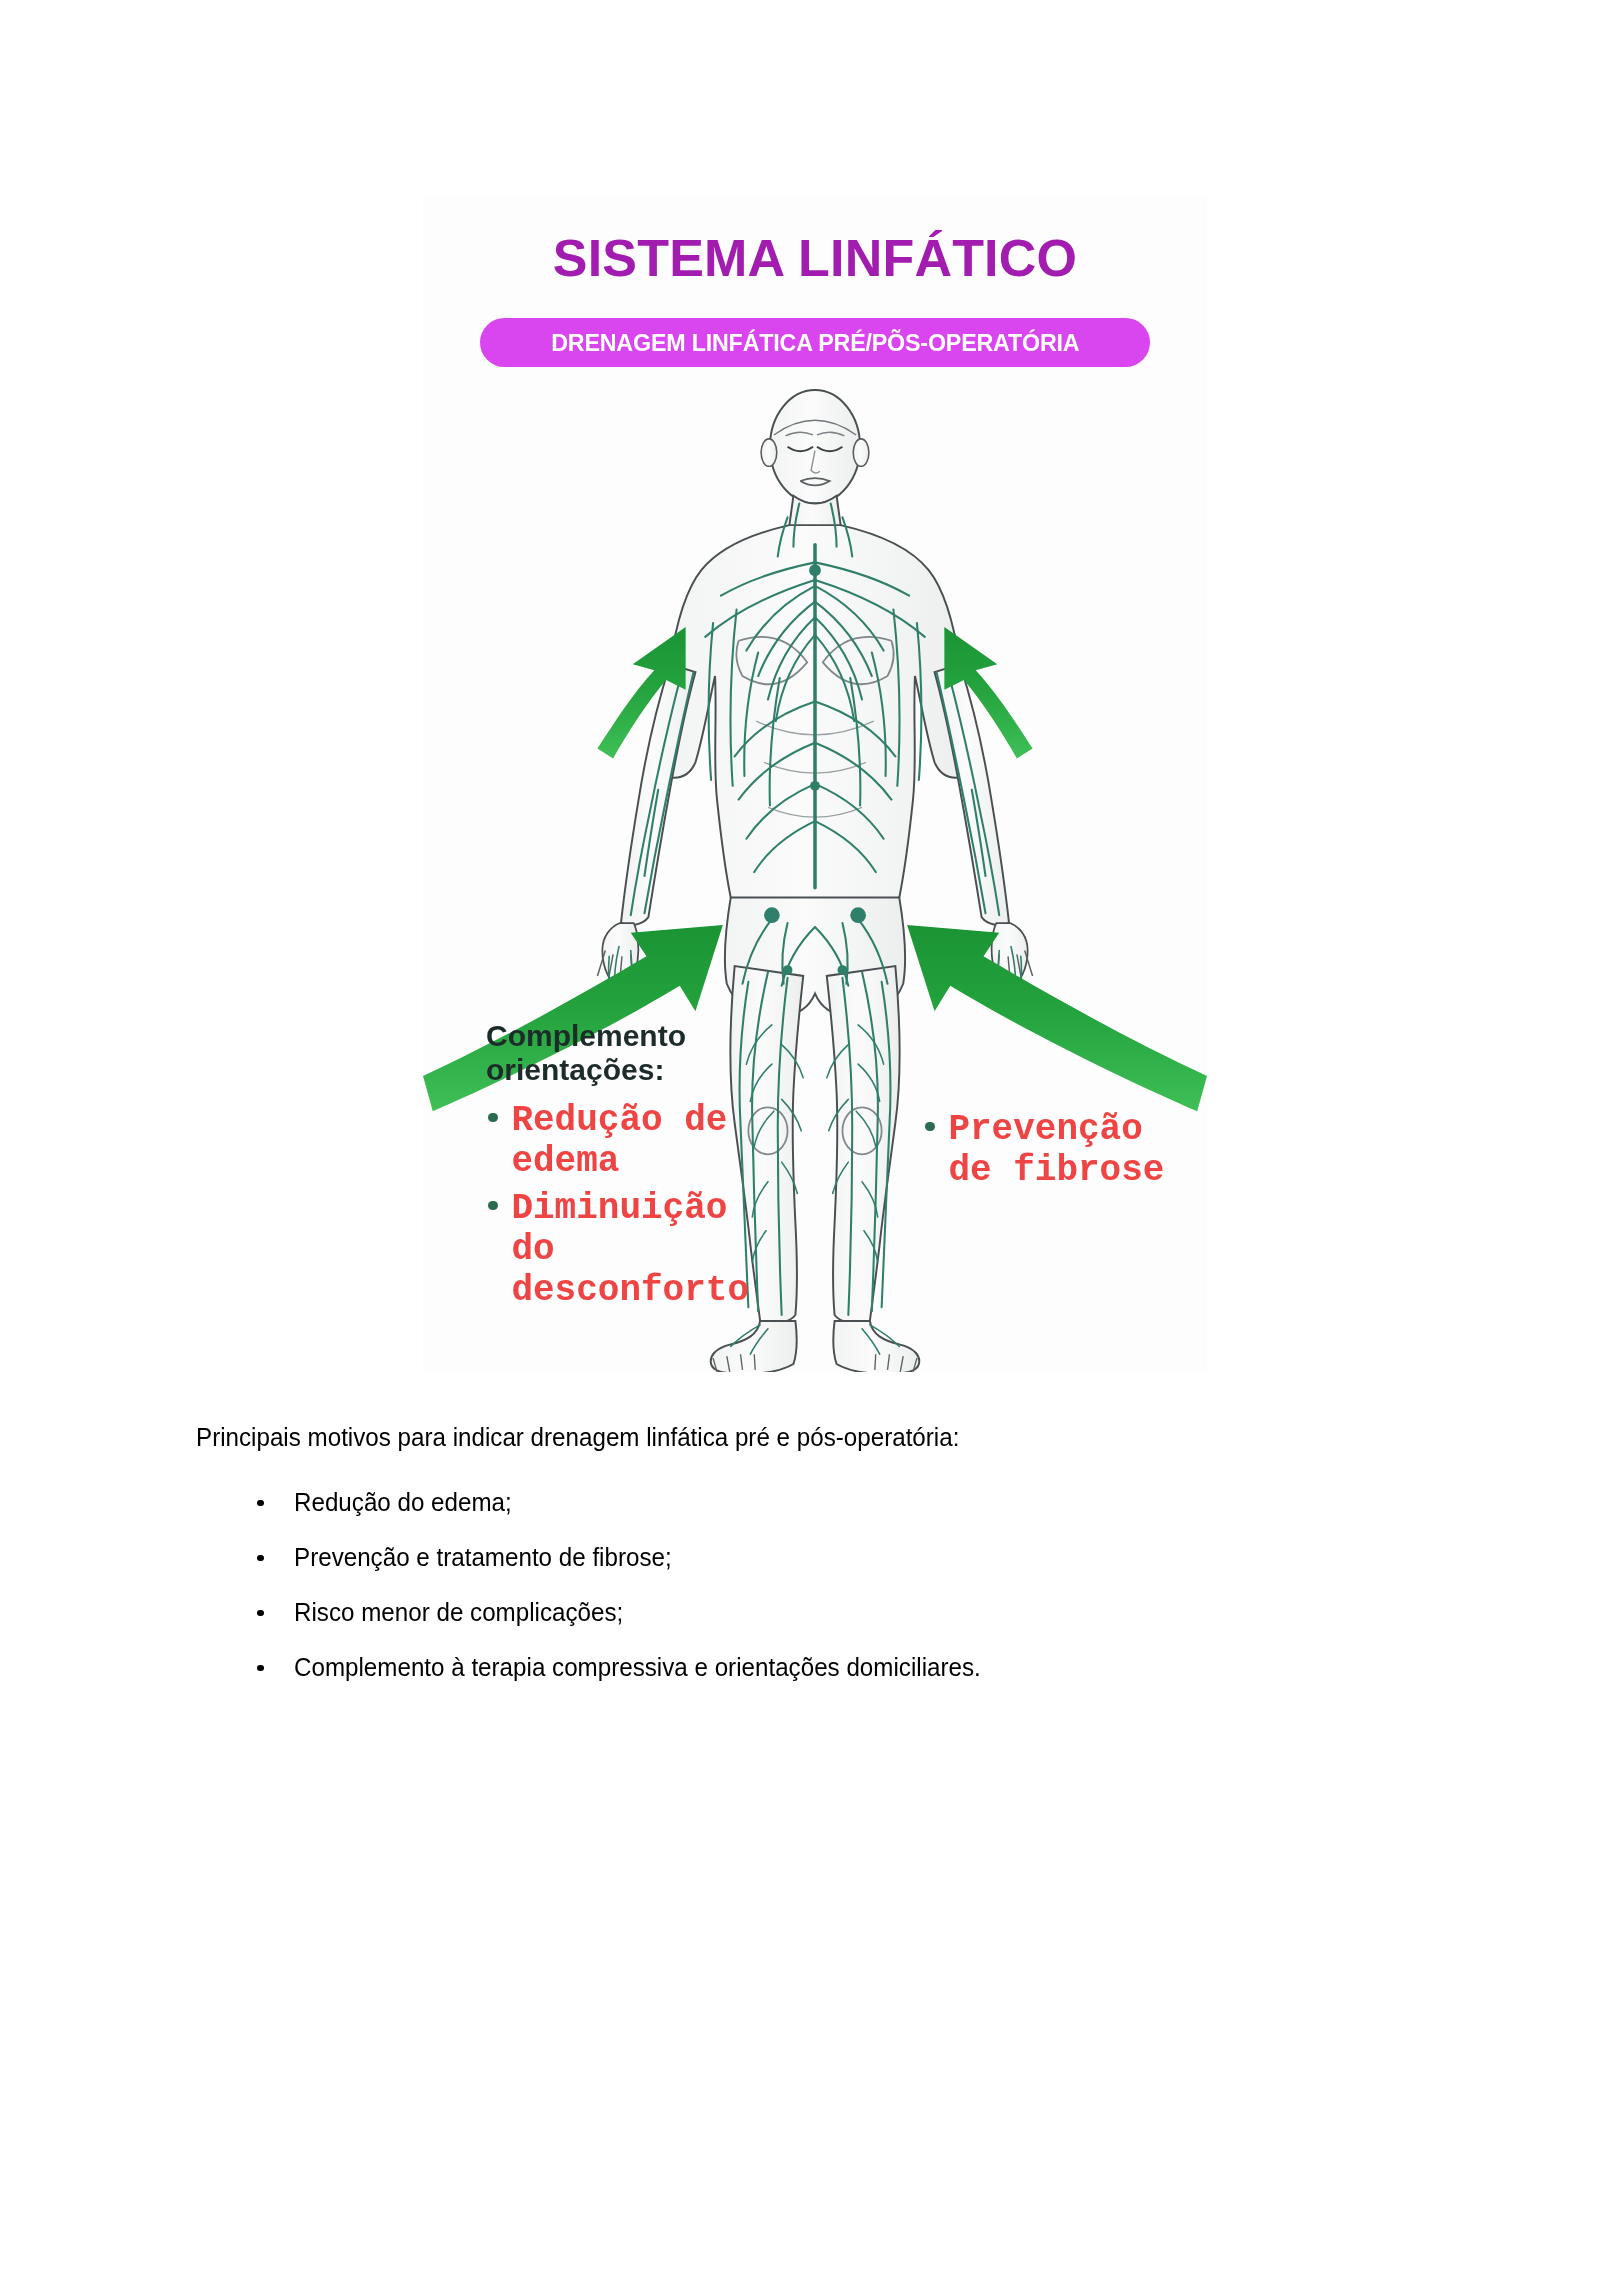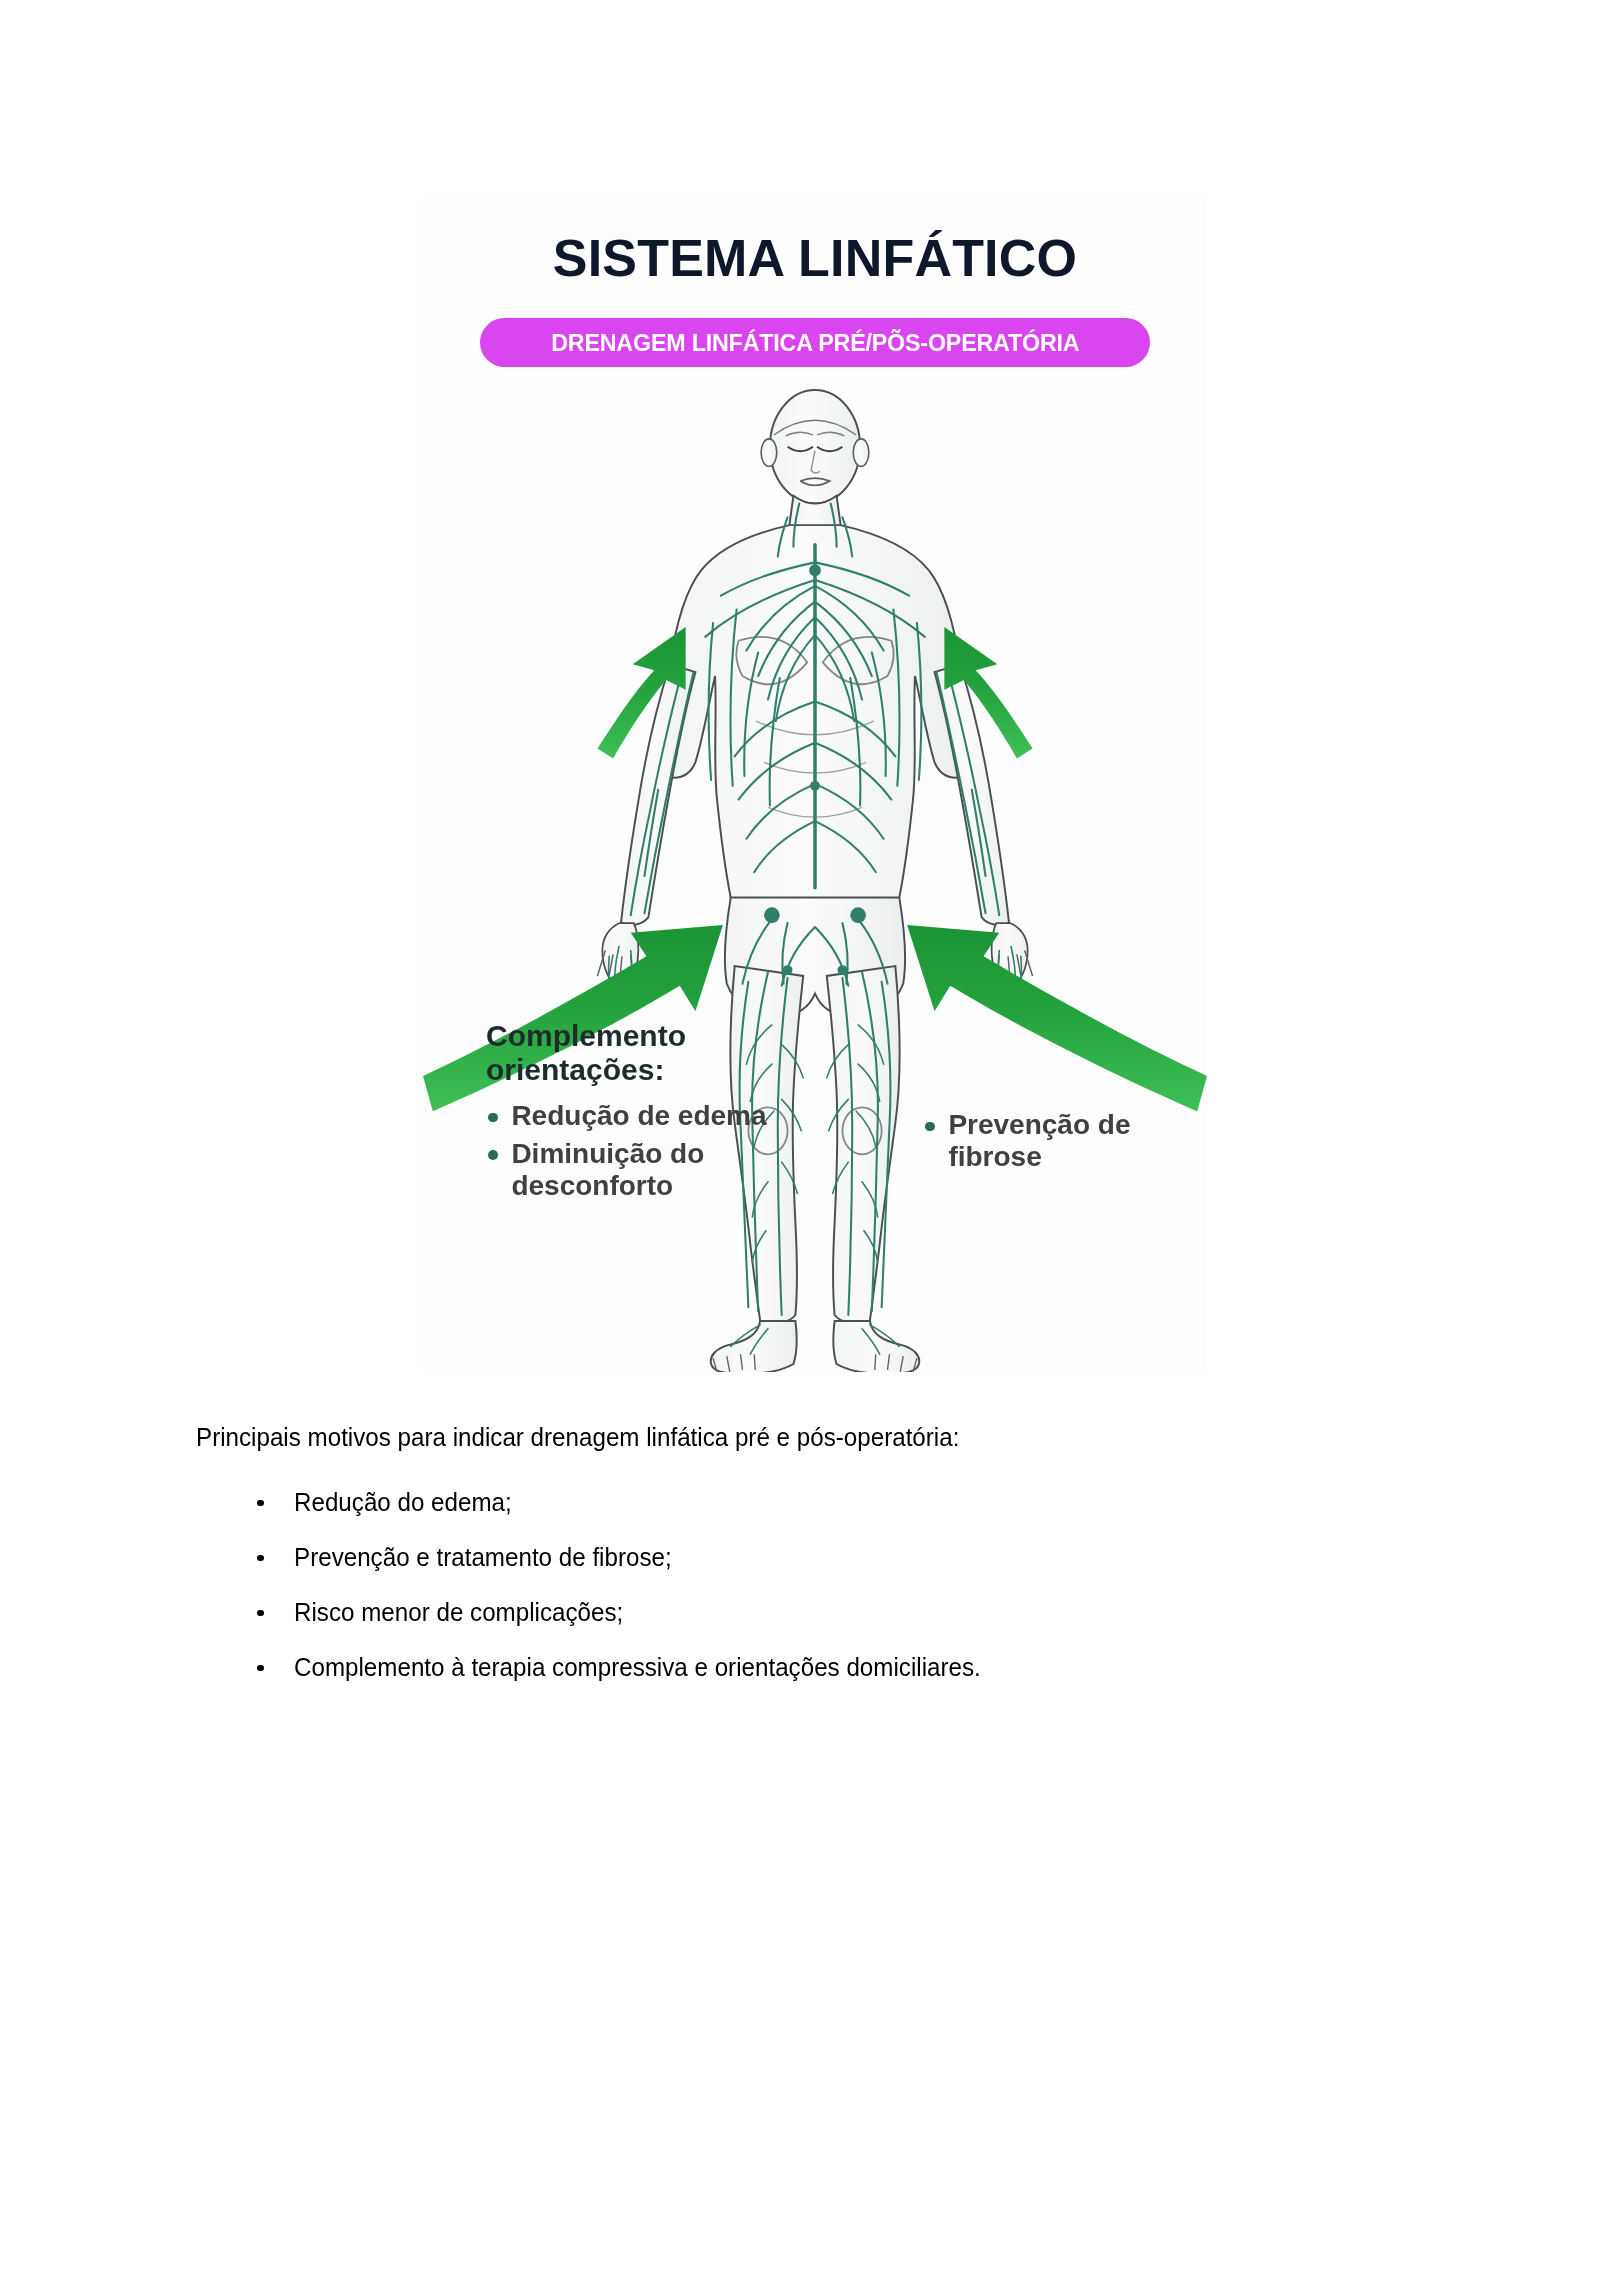--- a/index.html
+++ b/index.html
@@ -37,21 +37,21 @@
   .info-title {
     position: absolute;
     left: 0;
     top: 32px;
     width: 784px;
     text-align: center;
     font-family: "Liberation Sans", sans-serif;
     font-size: 52px;
     font-weight: 700;
     letter-spacing: 0.2px;
-    color: #0f172a;
+    color: #a21caf;
     white-space: nowrap;
   }
 
   .info-pill {
     position: absolute;
     left: 57px;
     top: 122px;
     width: 670px;
     height: 49px;
     border-radius: 24.5px;
@@ -104,25 +104,25 @@
     left: 498px;
     top: 906px;
     width: 274px;
     margin-top: 7px;
   }
 
   .indic-item {
     position: relative;
     padding-left: 27.4px;
     margin-bottom: 5.9px;
-    font-family: Liberation Sans, sans-serif;
-    font-size: 28px;
+    font-family: Liberation Mono, monospace;
+    font-size: 36px;
     font-weight: 600;
     line-height: 1.14;
-    color: #404040;
+    color: #ef4444;
   }
   .indic-bullet {
     position: absolute;
     left: 3.9px;
     top: 12.7px;
     width: 9.8px;
     height: 9.8px;
     border-radius: 50%;
     background: #2a6b52;
   }

